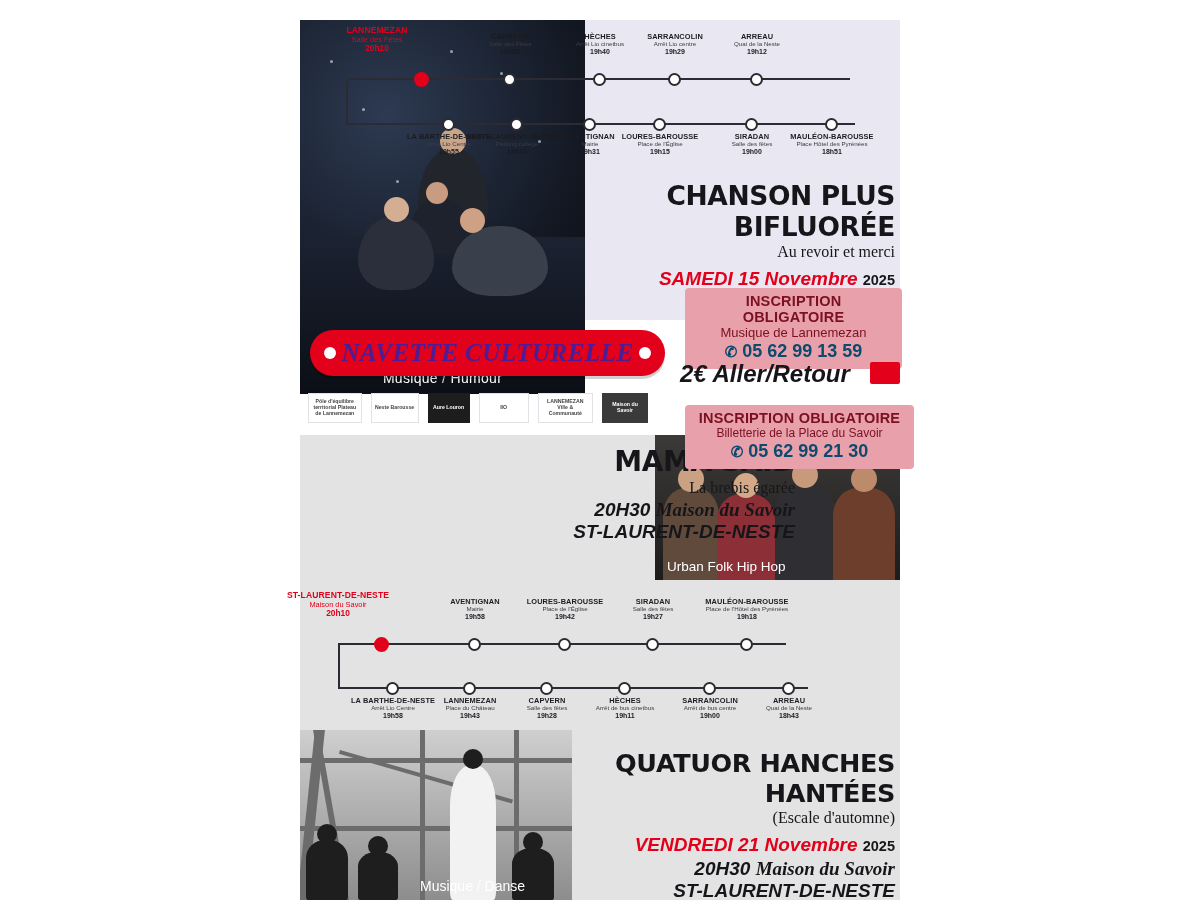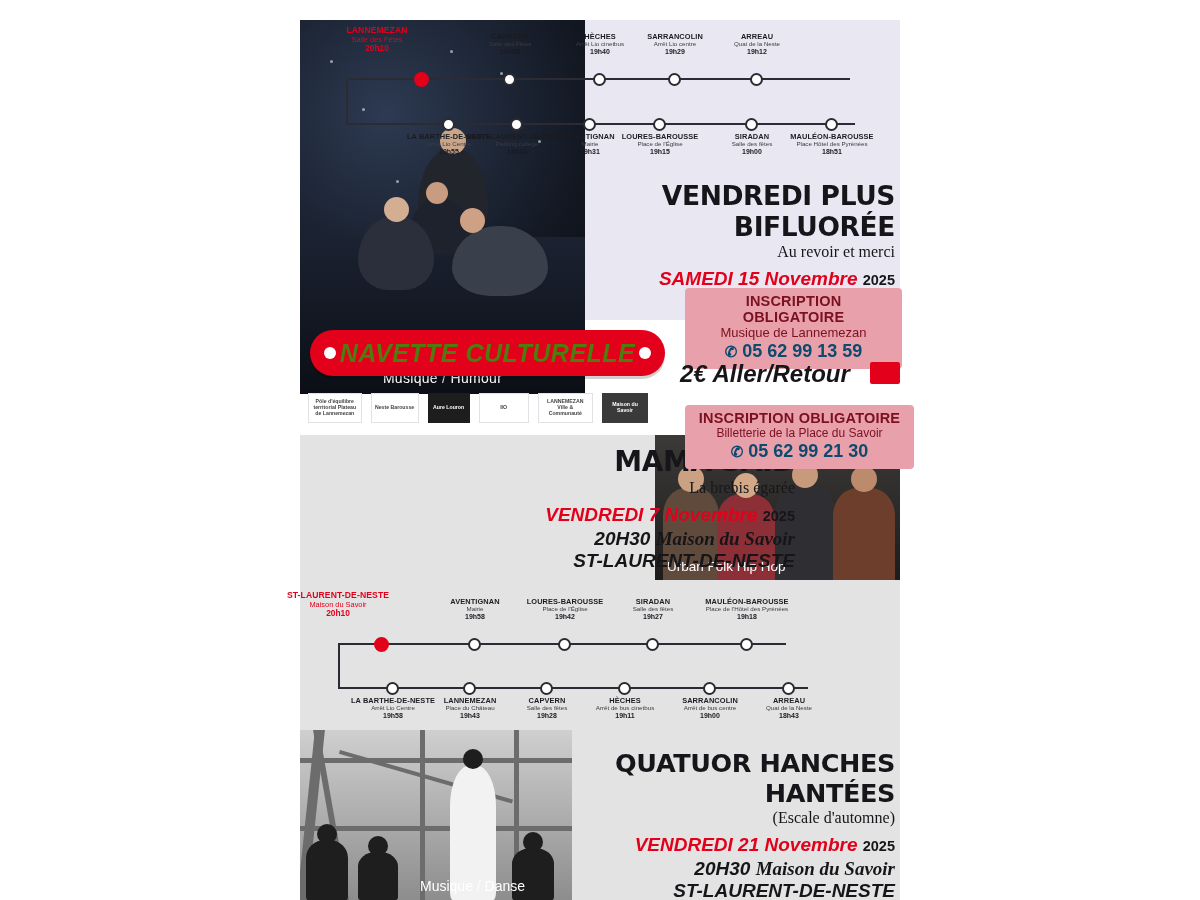--- a/index.html
+++ b/index.html
@@ -59,21 +59,21 @@
   .insc .t1{font-size:14.5px;font-weight:bold;color:#7a1020;letter-spacing:.2px;}
   .insc .t2{font-size:13px;color:#7a1020;margin-top:0px;}
   .insc .t3{font-size:18px;font-weight:bold;color:#0c4a6e;margin-top:1px;}
   .insc .t3 .ph{font-size:15px;}
 
   
   .navette{position:absolute;left:10px;top:330px;width:355px;height:46px;}
   .nav-bg{position:absolute;left:0;top:0;width:100%;height:100%;background:#e2001a;border-radius:24px;
       box-shadow:0 3px 0 rgba(0,0,0,.18);}
   .nav-txt{position:absolute;left:0;top:0;width:100%;height:100%;display:flex;align-items:center;justify-content:center;
-      color:#4d7c0f;font-family:Liberation Sans, sans-serif;font-weight:bold;font-size:25px;letter-spacing:.5px;font-style:italic;text-align:center;}
+      color:#4c1d95;font-family:Liberation Serif, serif;font-weight:bold;font-size:25px;letter-spacing:.5px;font-style:italic;text-align:center;}
   .nav-dot{position:absolute;width:12px;height:12px;border-radius:50%;background:#fff;top:17px;}
 
   .price{position:absolute;left:380px;top:360px;font-size:24px;font-weight:bold;color:#16161a;font-style:italic;}
   .price-chip{position:absolute;left:570px;top:362px;width:30px;height:22px;background:#e2001a;border-radius:2px;}
 
   
   .logos{position:absolute;left:8px;top:390px;width:340px;height:36px;display:flex;align-items:center;gap:9px;}
   .logo{height:30px;background:#fff;border:1px solid #e2e2e6;display:flex;align-items:center;justify-content:center;
       font-size:5.2px;color:#444;text-align:center;line-height:1.1;padding:1px 3px;box-sizing:border-box;font-weight:bold;}
 
@@ -209,21 +209,21 @@
 
       <div class="stop" style="left:445px;top:90px;"></div>
       <div class="stoplab" style="left:452px;top:105px;width:130px;">
         <div class="nm">MAULÉON-BAROUSSE</div>
         <div class="pl">Place Hôtel des Pyrénées</div>
         <div class="tm">18h51</div>
       </div>
     </div>
 
     <div class="top-text">
-      <div class="title-main">VENDREDI PLUS BIFLUORÉE</div>
+      <div class="title-main">CHANSON PLUS BIFLUORÉE</div>
       <div class="subtitle">Au revoir et merci</div>
       <div class="dateline">
         <span>SAMEDI 15 Novembre</span>
         <span class="yr">2025</span>
       </div>
       <div class="timeline-ln">
         <span>20H30</span>
         <span class="pl" style="font-family:'Liberation Serif',serif;">Salle des fêtes</span>
         <span>LANNEMEZAN</span>
       </div>
@@ -282,24 +282,20 @@
       </div>
       <div class="pm" style="left:178px;width:62px;height:92px;background:#6d3e2c;">
         <div class="head" style="top:-22px;width:26px;height:26px;background:#bb8b6c;"></div>
       </div>
       <div class="mid-tag">Urban Folk Hip Hop</div>
     </div>
 
     <div class="mid-text">
       <div class="title-main" style="font-size:28px;">MAMA SAID</div>
       <div class="subtitle">La brebis égarée</div>
-      <div class="dateline">
-        <span>VENDREDI 7 Novembre</span>
-        <span class="yr">2025</span>
-      </div>
       <div class="timeline-ln">
         <span>20H30</span>
         <span style="font-family:'Liberation Serif',serif;">Maison du Savoir</span>
       </div>
       <div class="timeline-ln" style="margin-top:0;">ST-LAURENT-DE-NESTE</div>
     </div>
 
     <div class="route-mid">
       <div class="track" style="left:48px;top:48px;width:420px;height:2px;"></div>
       <div class="track" style="left:60px;top:92px;width:430px;height:2px;"></div>

